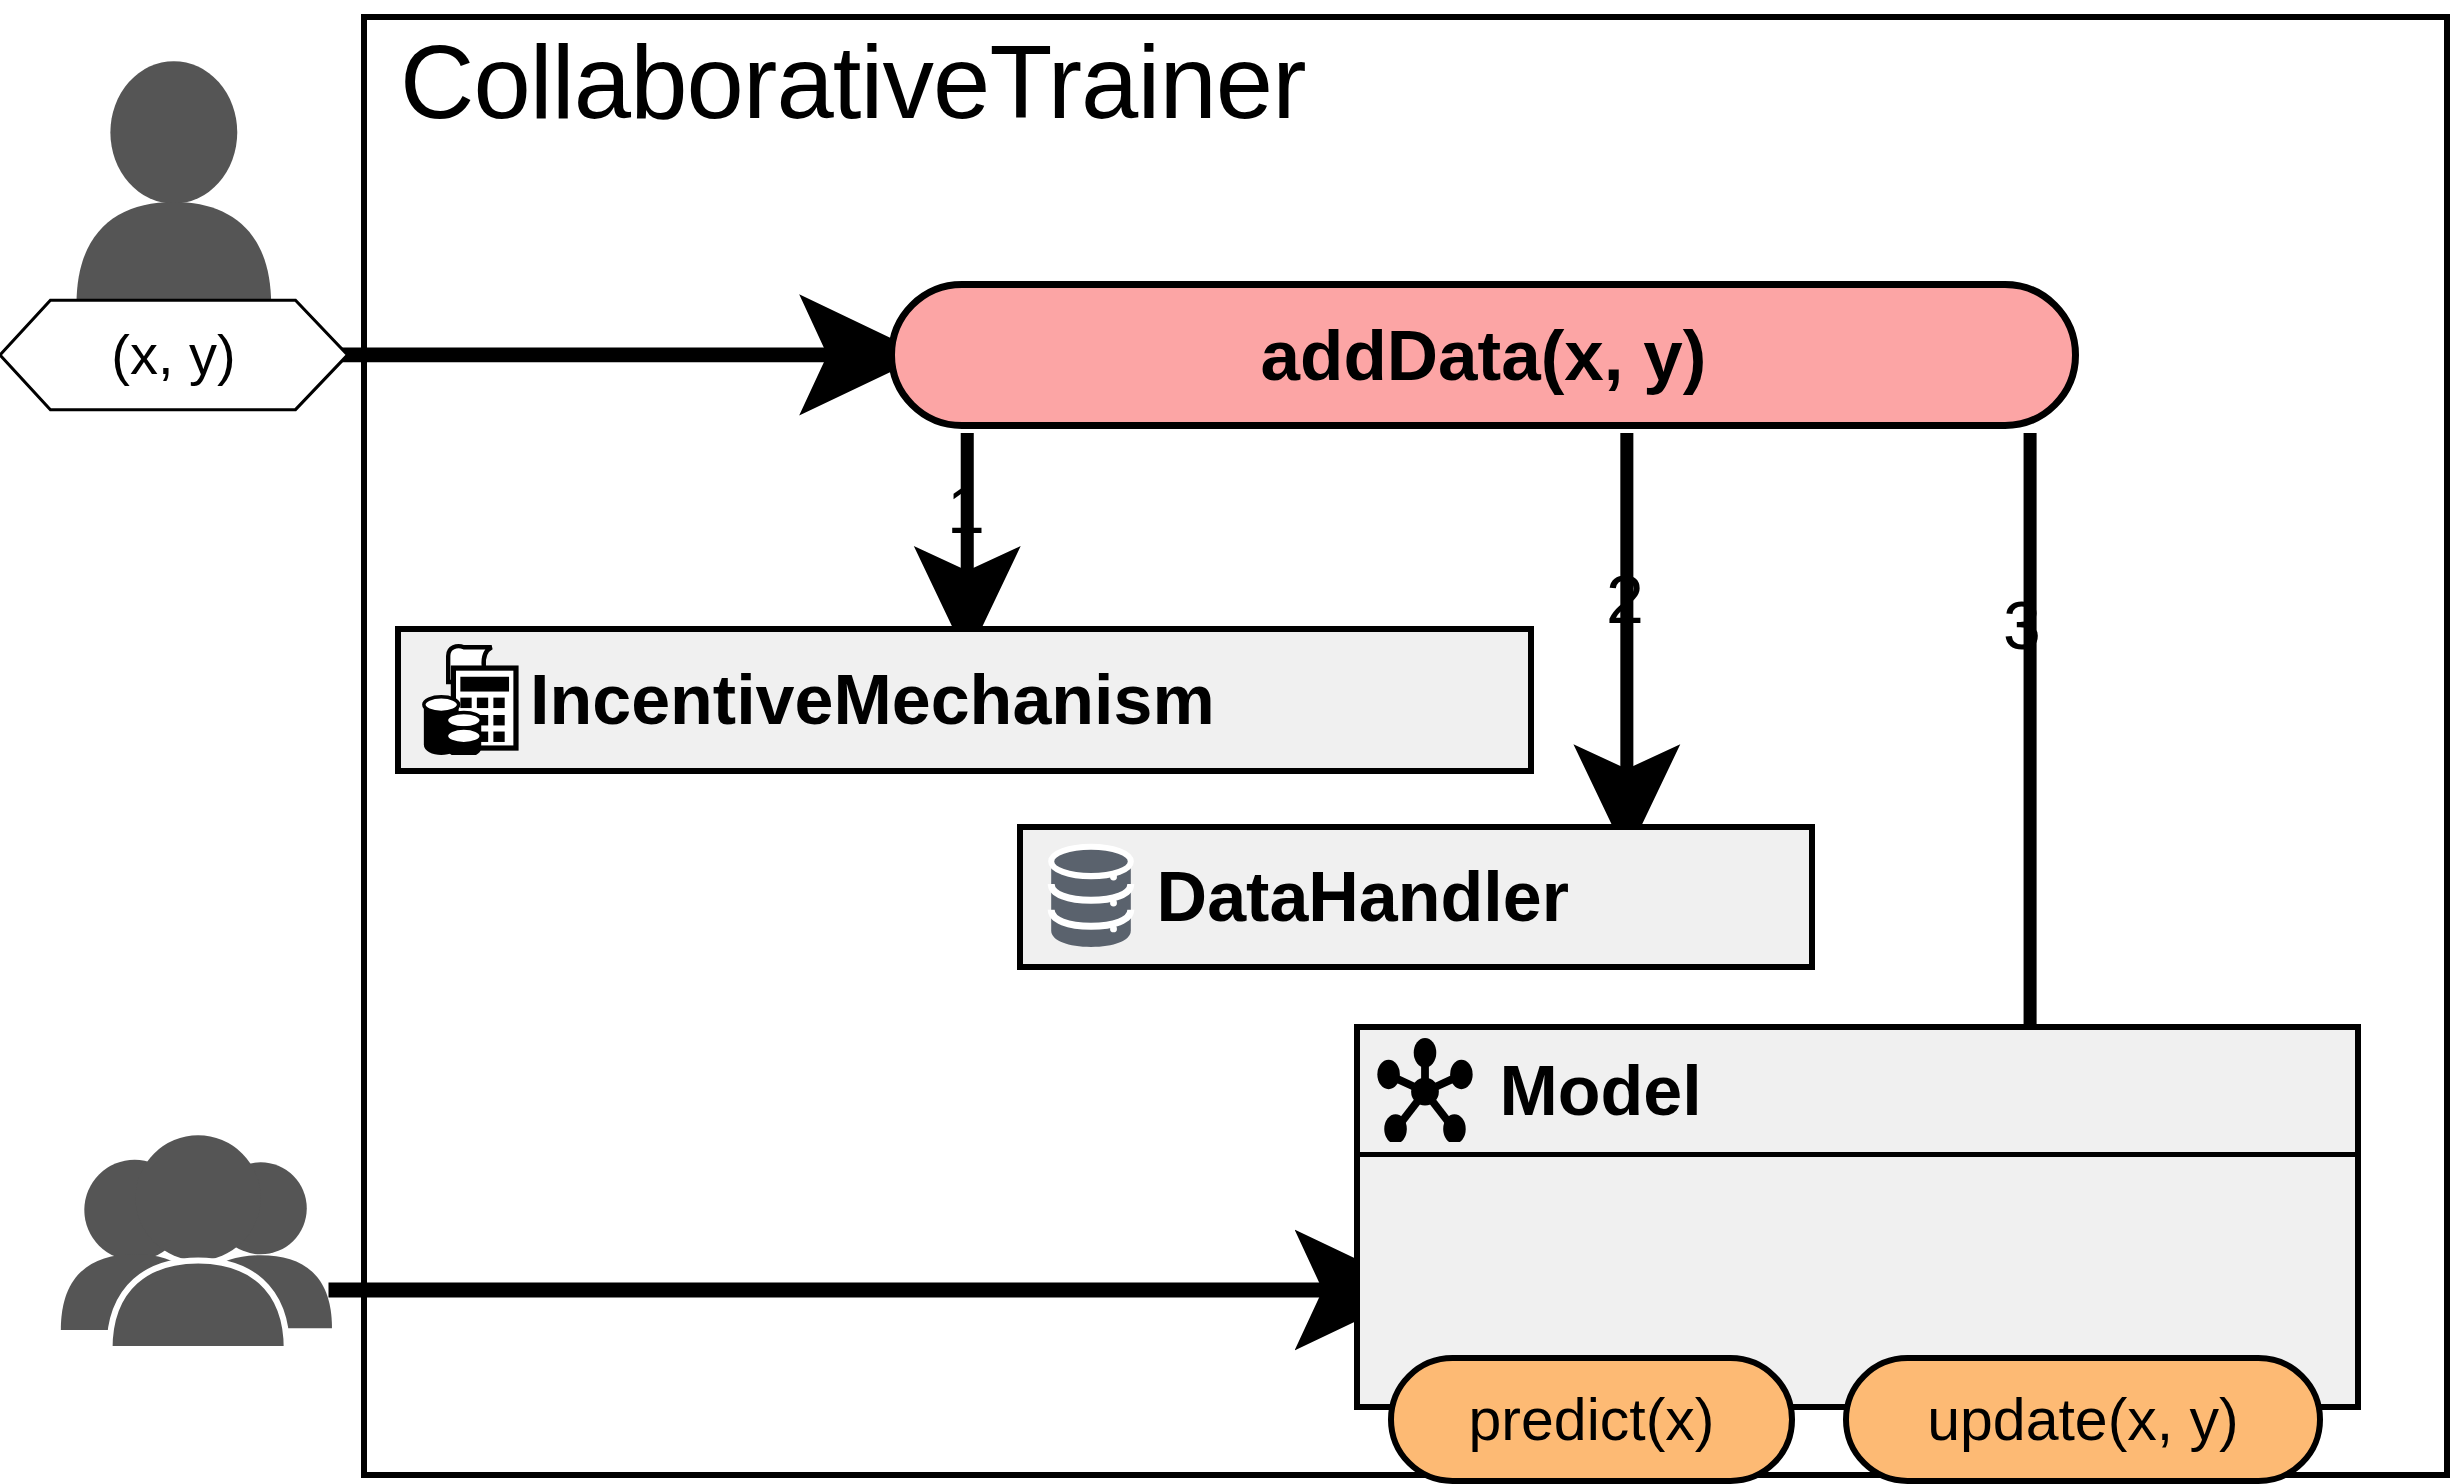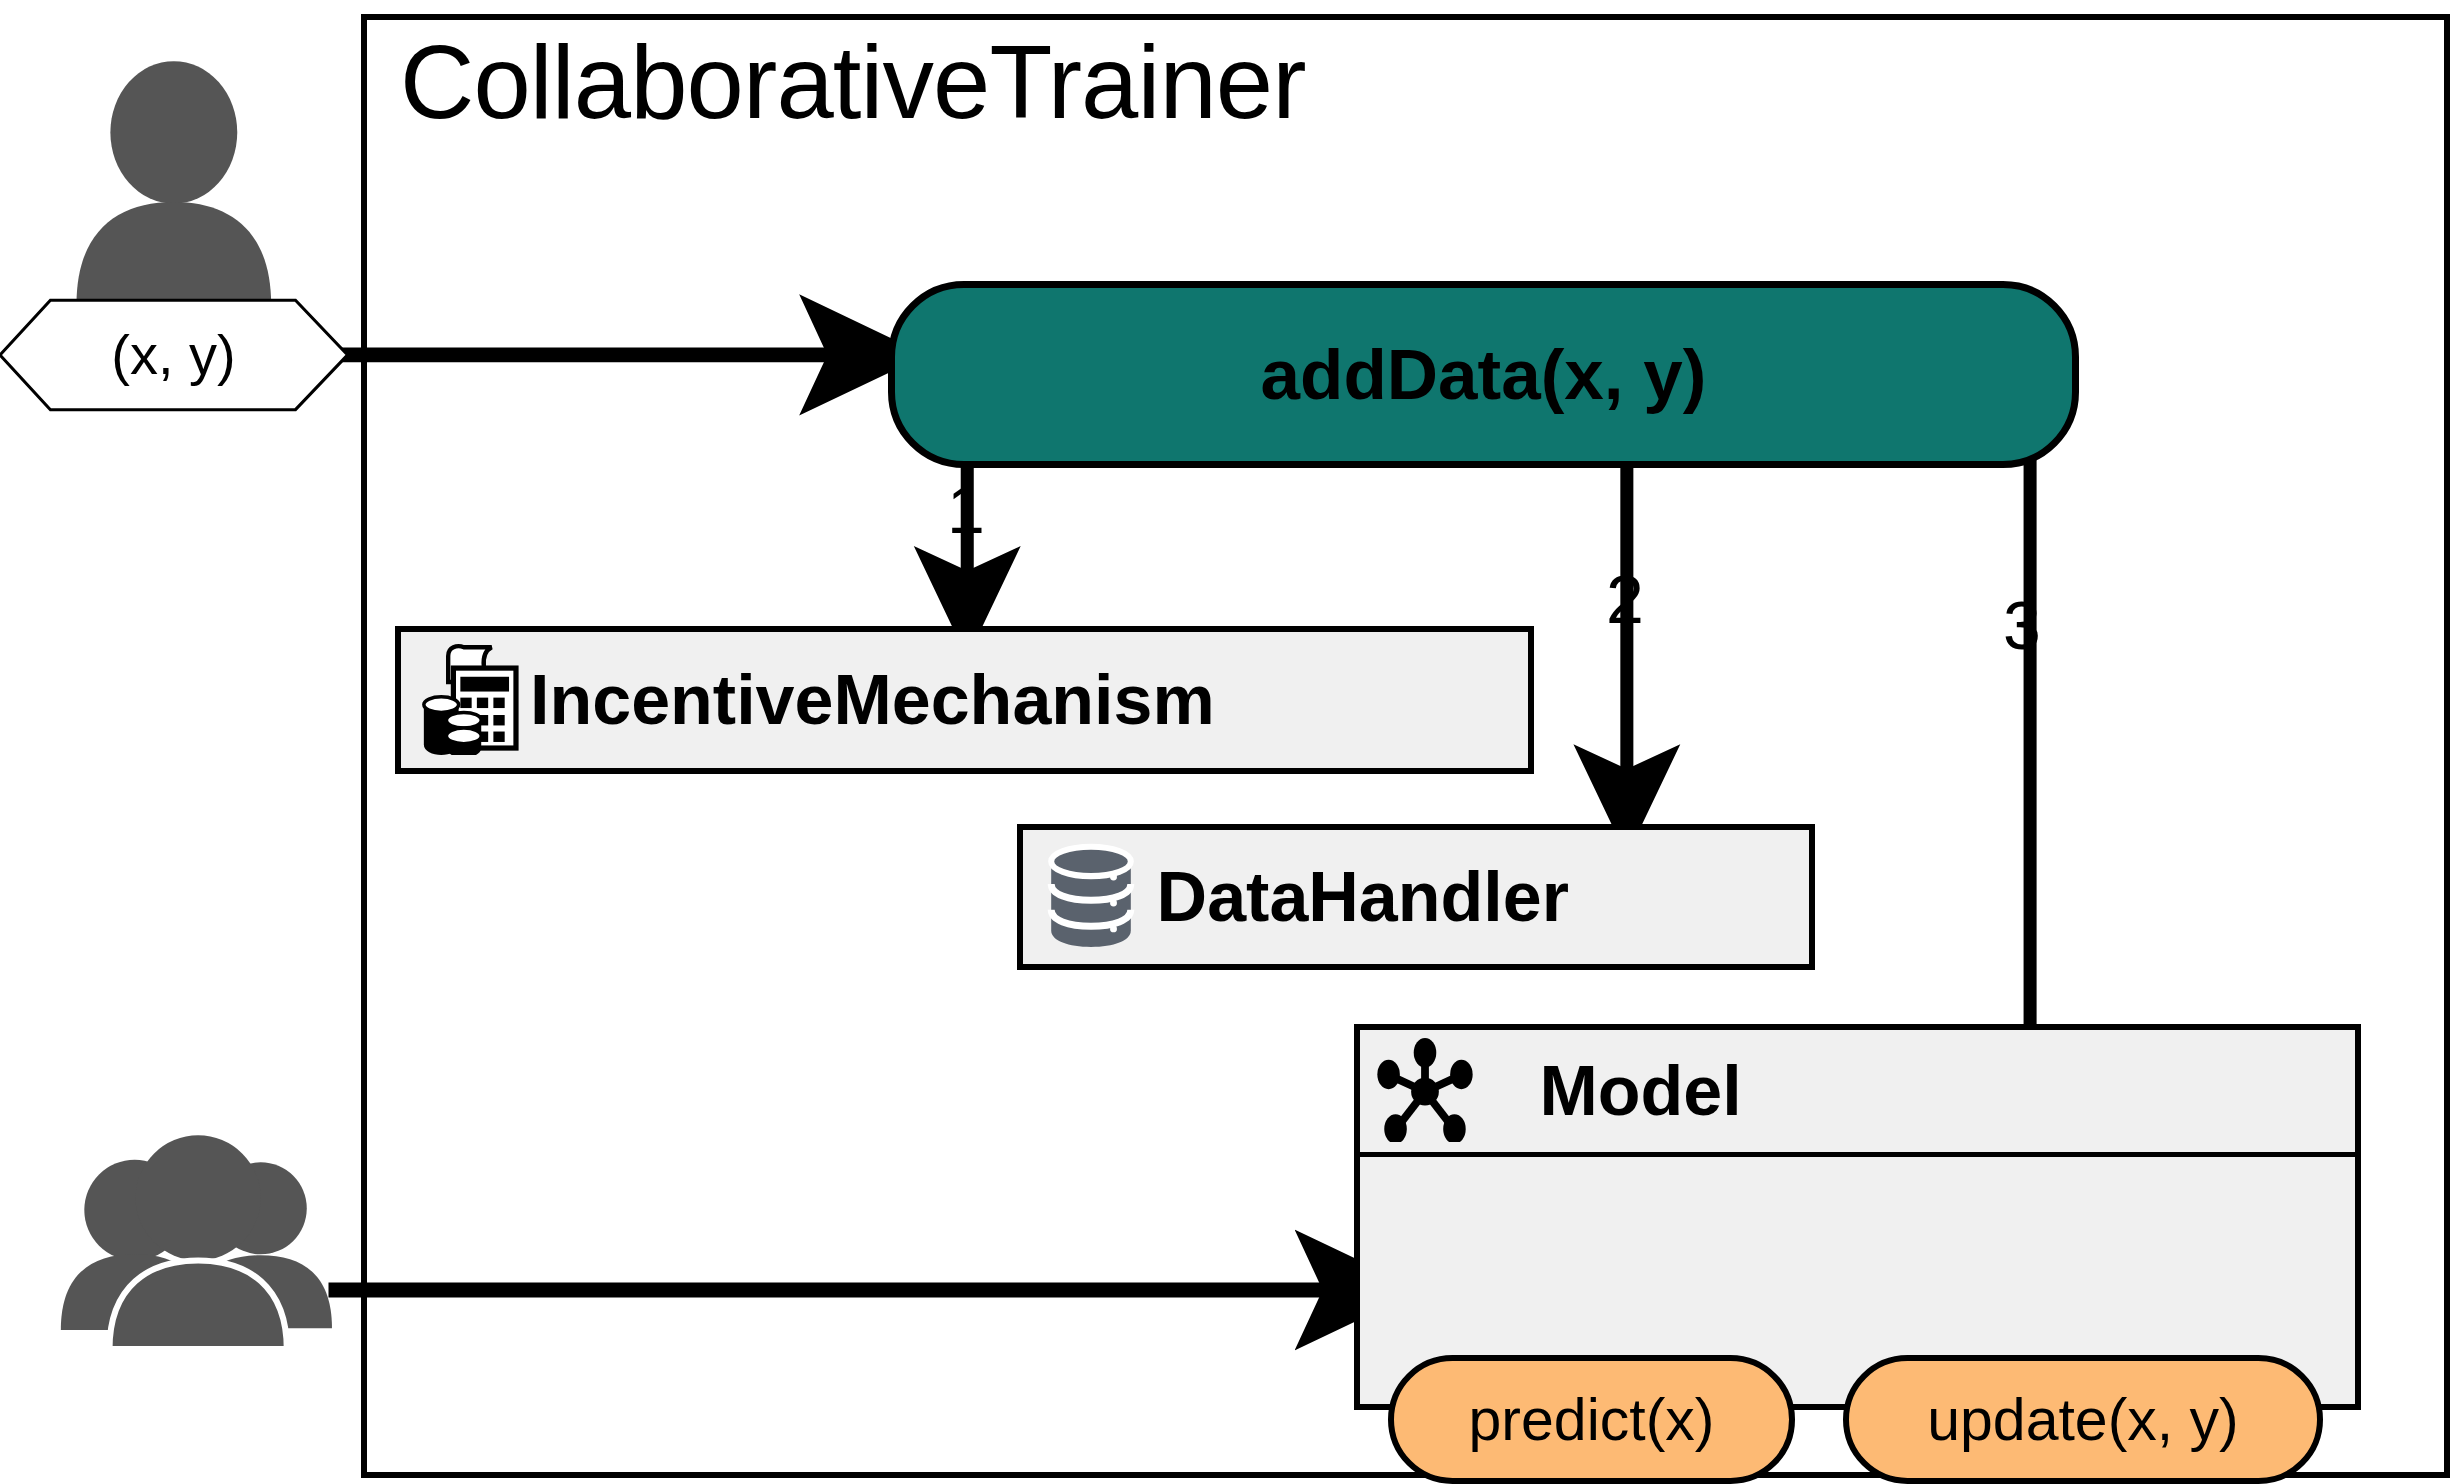--- a/index.html
+++ b/index.html
@@ -48,22 +48,22 @@
     font-size: 103px;
     font-weight: normal;
     letter-spacing: -0.9px;
   }
   
   .adddata-box {
     position: absolute;
     left: 888px;
     top: 281px;
     width: 1191px;
-    height: 187px;
-    background: #0f766e;
+    height: 148px;
+    background: #fca5a5;
     border: 7px solid #000000;
     border-radius: 76px;
     box-sizing: border-box;
   }
   .adddata-label {
     position: absolute;
     left: 0;
     top: 0;
     width: 100%;
     height: 100%;
@@ -106,21 +106,20 @@
   }
   .model-header {
     position: absolute;
     left: 0; top: 0;
     width: 100%;
     height: 127px;
     border-bottom: 5.2px solid #000;
     box-sizing: border-box;
     display: flex;
     align-items: center;
-    gap: 40px;
   }
   .model-body {
     position: absolute;
     left: 0;
     top: 127px;
     width: 100%;
     height: 254px;
   }
   .method-pill {
     position: absolute;

